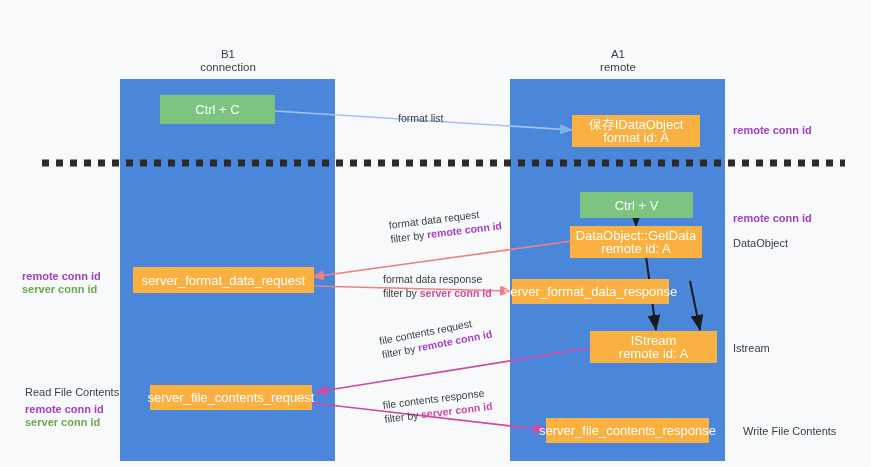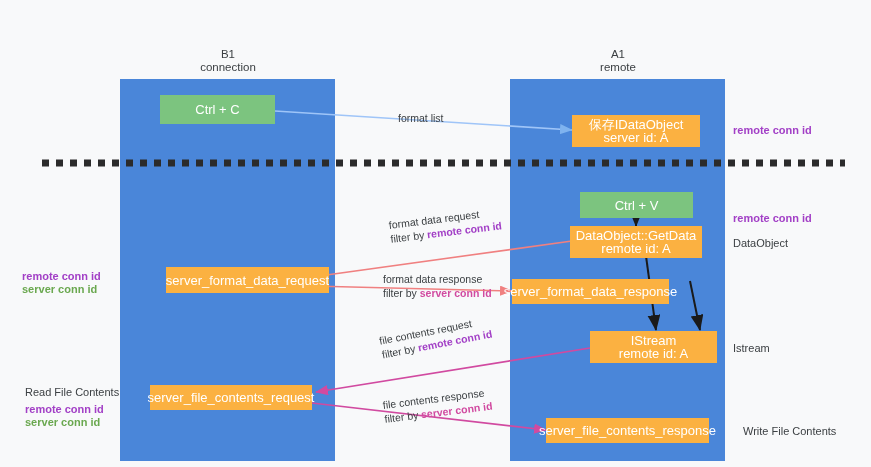--- a/index.html
+++ b/index.html
@@ -92,28 +92,28 @@
 
 
   <div class="col-head" style="left:148px;top:48px;width:160px;">B1
 connection</div>
   <div class="col-head" style="left:538px;top:48px;width:160px;">A1
 remote</div>
 
   <div class="box green" style="left:160px;top:95px;width:115px;height:29px;">Ctrl + C</div>
 
   <div class="box orange" style="left:572px;top:115px;width:128px;height:32px;">保存IDataObject
-server id: A</div>
+format id: A</div>
 
   <div class="box green" style="left:580px;top:172px;width:113px;height:26px;margin-top:20px;">Ctrl + V</div>
 
   <div class="box orange" style="left:570px;top:226px;width:132px;height:32px;">DataObject::GetData
 remote id: A</div>
 
-  <div class="box orange" style="left:166px;top:267px;width:163px;height:26px;">server_format_data_request</div>
+  <div class="box orange" style="left:133px;top:267px;width:181px;height:26px;">server_format_data_request</div>
 
   <div class="box orange" style="left:512px;top:279px;width:157px;height:25px;">server_format_data_response</div>
 
   <div class="box orange" style="left:590px;top:331px;width:127px;height:32px;">IStream
 remote id: A</div>
 
   <div class="box orange" style="left:150px;top:385px;width:162px;height:25px;">server_file_contents_request</div>
 
   <div class="box orange" style="left:546px;top:418px;width:163px;height:25px;">server_file_contents_response</div>
 

